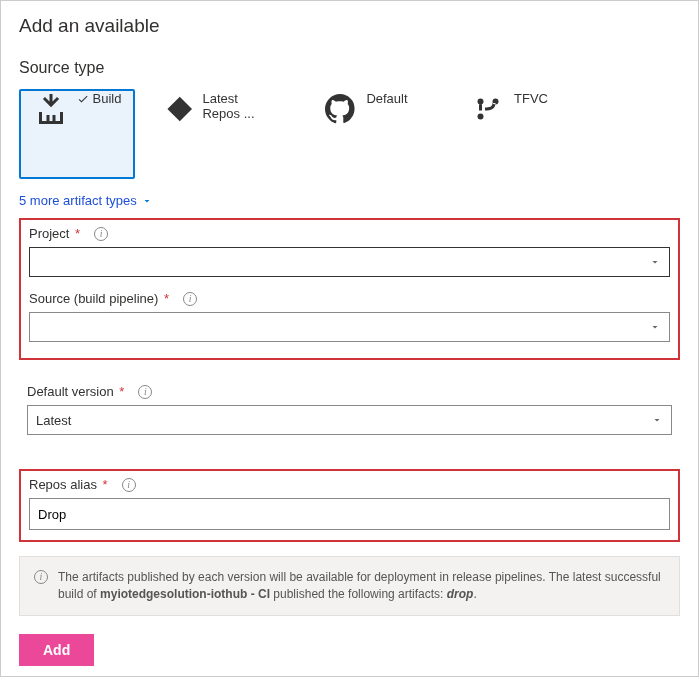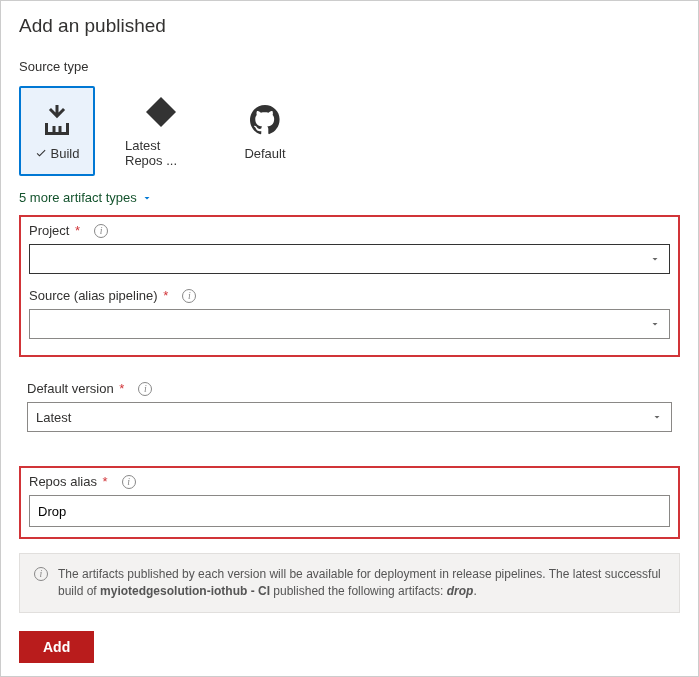--- a/index.html
+++ b/index.html
@@ -1,47 +1,47 @@
 <!DOCTYPE html>
 <html><head>
   <meta charset="utf-8">
   <style>
     * { box-sizing: border-box; margin: 0; padding: 0; font-family: "Segoe UI", -apple-system, sans-serif; }
     body { width: 699px; height: 677px; border: 1px solid #ccc; padding: 14px 18px; color: #323130; font-size: 13px; }
     .title { font-size: 19px; font-weight: 400; margin-bottom: 22px; }
-    .section-label { font-size: 13px; margin-bottom: 12px; }
+    .section-label { font-size: 16px; margin-bottom: 12px; }
     .source-type-row { display: flex; gap: 28px; margin-bottom: 14px; }
-    .type-btn { width: 76px; height: 90px; border: 2px solid transparent; display: flex; flex-direction: column; align-items: center; justify-content: center; gap: 8px; cursor: pointer; border-radius: 2px; }
+    .type-btn { width: 116px; height: 90px; border: 2px solid transparent; display: flex; flex-direction: row; align-items: flex-start; justify-content: center; gap: 8px; cursor: pointer; border-radius: 2px; }
     .type-btn.selected { border-color: #0078d4; background: #eaf2fb; }
     .type-btn svg { width: 36px; height: 36px; fill: #333; }
     .type-label { font-size: 13px; color: #333; display:flex; align-items:center; gap:4px;}
     .type-label svg.check { width:12px; height:12px; fill:#333;}
-    .more-link { color: #14532d; font-size: 13px; cursor: pointer; display:flex; align-items:center; gap:4px; margin-bottom: 10px;}
+    .more-link { color: #1d4ed8; font-size: 13px; cursor: pointer; display:flex; align-items:center; gap:4px; margin-bottom: 10px;}
     .more-link svg { width:12px; height:12px; fill:#0078d4; }
     .field-group { padding: 6px 8px; margin-bottom: 2px; }
     .field-group.boxed { border: 2px solid #d13438; }
     .field-label { font-size: 13px; margin-bottom: 6px; display:flex; align-items:center; gap:8px; }
     .req { color:#d13438; margin-left:2px;}
     .info-icon { width:14px; height:14px; border:1px solid #888; border-radius:50%; display:inline-flex; align-items:center; justify-content:center; font-size:10px; color:#888; font-style: italic; font-family: serif; margin-left: 6px;}
     .select { width: 100%; height: 30px; border:1px solid #8a8886; background:#fff; display:flex; align-items:center; justify-content:space-between; padding: 0 8px; cursor:pointer; margin-bottom: 10px; gap: 40px;}
     .select.strong { border-color:#333; }
     .select svg { width:12px; height:12px; fill:#666;}
     .textbox { width:100%; height:32px; border:1px solid #8a8886; padding: 0 8px; font-size:13px; margin-bottom: 4px;}
     .inner-gap { height: 4px;}
     .info-bar { background:#f3f2f1; border:1px solid #e1dfdd; padding: 12px 14px; display:flex; gap:10px; font-size:12px; color:#555; line-height:1.4; margin-top: 14px; margin-bottom: 18px;}
     .info-bar .info-icon { flex-shrink:0; margin-left:0; margin-top:1px;}
-    .add-btn { background:#b91c1c; color:#fff; border:none; padding: 8px 24px; font-size:14px; font-weight:600; cursor:pointer;}
+    .add-btn { background:#ec4899; color:#fff; border:none; padding: 8px 24px; font-size:14px; font-weight:600; cursor:pointer;}
     .field-group + .field-group { margin-top: 18px; }
   </style>
 </head>
 <body>
 
 
 
-<div class="title">Add an published</div>
+<div class="title">Add an available</div>
 
 <div class="section-label">Source type</div>
 
 <div class="source-type-row">
   <div class="type-btn selected">
     <svg viewBox="0 0 24 24">
         <path d="M12 2l-1 0 0 5-3-3-1.4 1.4L12 10.8l5.4-5.4L16 4l-3 3 0-5zM4 14h2v6h3v-4h2v4h2v-4h2v4h3v-6h2v8H4z"></path>
       </svg>
     <div class="type-label">
       <svg class="check" viewBox="0 0 24 24">
@@ -55,20 +55,26 @@
         <path d="M12 2l10 10-10 10L2 12z"></path>
       </svg>
     <div class="type-label">Latest Repos ...</div>
   </div>
   <div class="type-btn">
     <svg viewBox="0 0 24 24">
         <path d="M12 2C6.5 2 2 6.5 2 12c0 4.4 2.9 8.2 6.8 9.5.5.1.7-.2.7-.5v-1.7c-2.8.6-3.4-1.3-3.4-1.3-.5-1.2-1.1-1.5-1.1-1.5-.9-.6.1-.6.1-.6 1 .1 1.5 1 1.5 1 .9 1.5 2.4 1.1 2.9.8.1-.6.3-1.1.6-1.3-2.2-.3-4.6-1.1-4.6-5 0-1.1.4-2 1-2.7-.1-.3-.4-1.3.1-2.6 0 0 .8-.3 2.7 1 .8-.2 1.6-.3 2.5-.3s1.7.1 2.5.3c1.9-1.3 2.7-1 2.7-1 .5 1.3.2 2.3.1 2.6.6.7 1 1.6 1 2.7 0 3.9-2.4 4.7-4.6 5 .4.3.7.9.7 1.8v2.7c0 .3.2.6.7.5 3.9-1.3 6.8-5.1 6.8-9.5C22 6.5 17.5 2 12 2z"></path>
       </svg>
     <div class="type-label">Default</div>
   </div>
+  <div class="type-btn">
+    <svg viewBox="0 0 24 24">
+        <path d="M7 5a2 2 0 100 4 2 2 0 000-4zm10 0a2 2 0 100 4 2 2 0 000-4zM7 15a2 2 0 100 4 2 2 0 000-4zm1-6v4H6V9h2zm9-1c0 4-3 5-7 5v-2c3 0 5-.5 5-3h2z"></path>
+      </svg>
+    <div class="type-label">TFVC</div>
+  </div>
 </div>
 
 <div class="more-link">
   <span>5 more artifact types</span>
   <svg viewBox="0 0 24 24">
       <path d="M7 10l5 5 5-5z"></path>
     </svg>
 </div>
 
 <div class="field-group boxed">
@@ -77,21 +83,21 @@
     <span class="info-icon">i</span>
   </div>
   <div class="select strong">
     <span></span>
     <svg viewBox="0 0 24 24">
         <path d="M7 10l5 5 5-5z"></path>
       </svg>
   </div>
   <div class="inner-gap"></div>
   <div class="field-label">
-    <span><span>Source (alias pipeline)</span><span class="req"> *</span></span>
+    <span><span>Source (build pipeline)</span><span class="req"> *</span></span>
     <span class="info-icon">i</span>
   </div>
   <div class="select">
     <span></span>
     <svg viewBox="0 0 24 24">
         <path d="M7 10l5 5 5-5z"></path>
       </svg>
   </div>
 </div>
 

